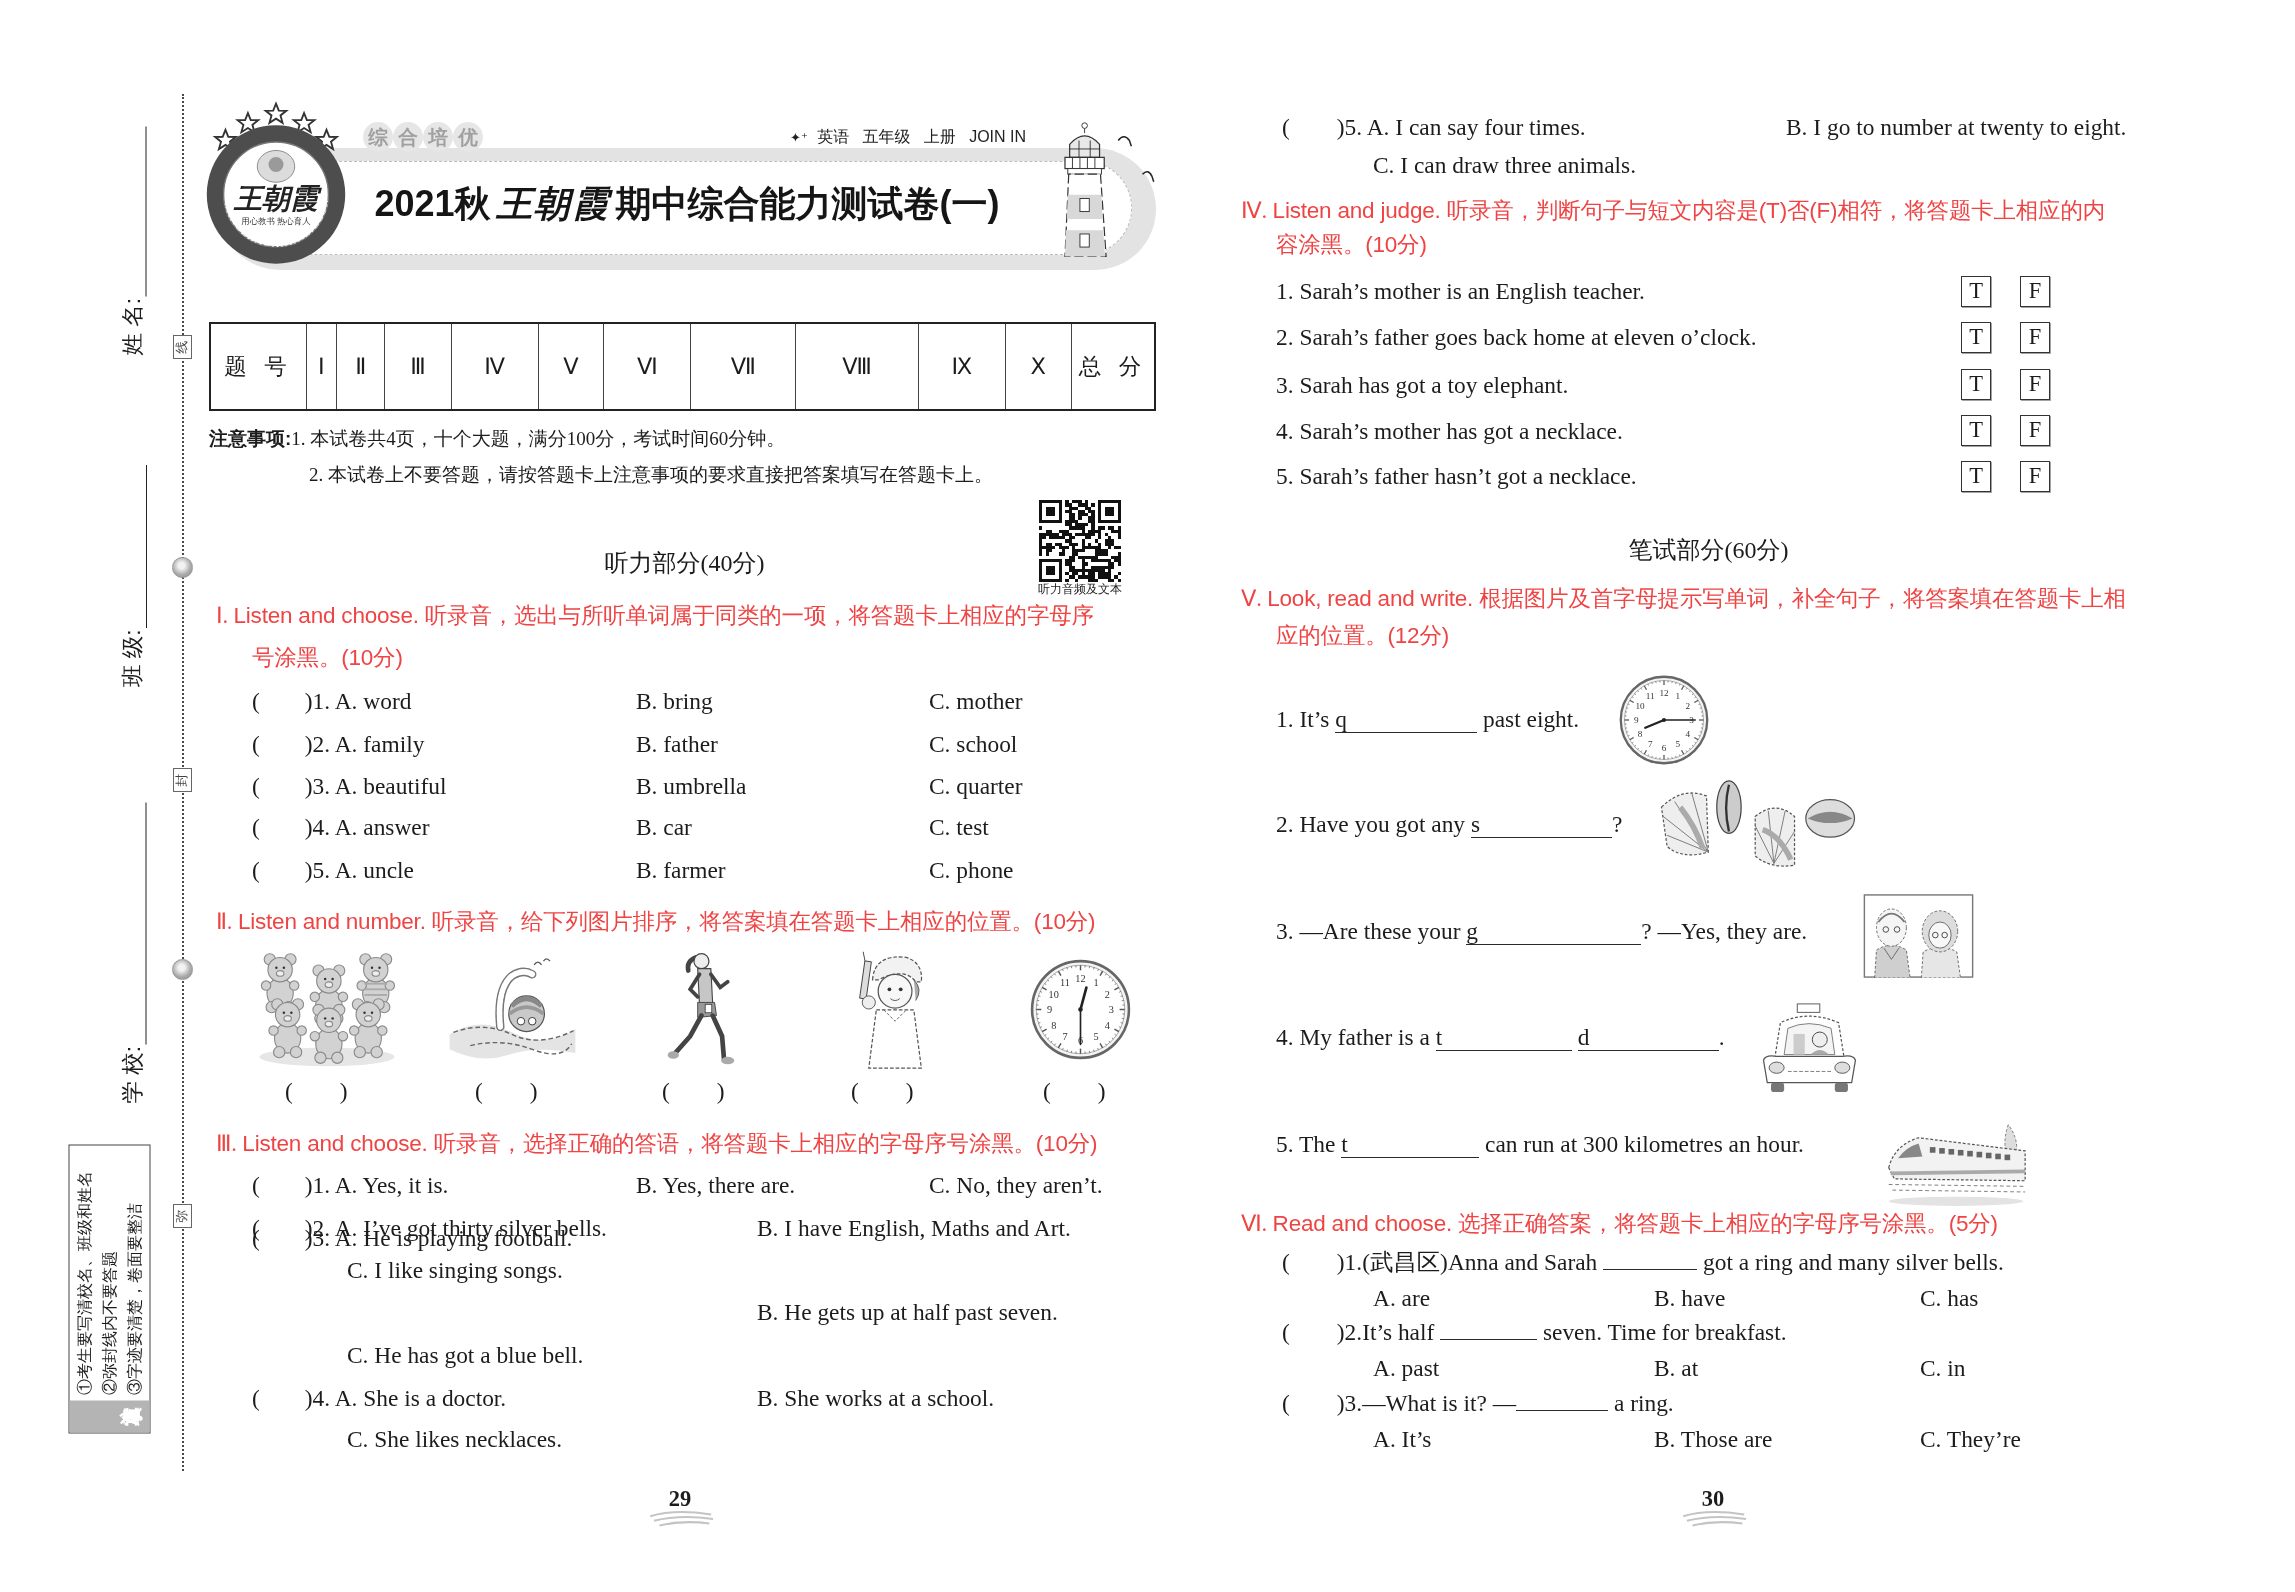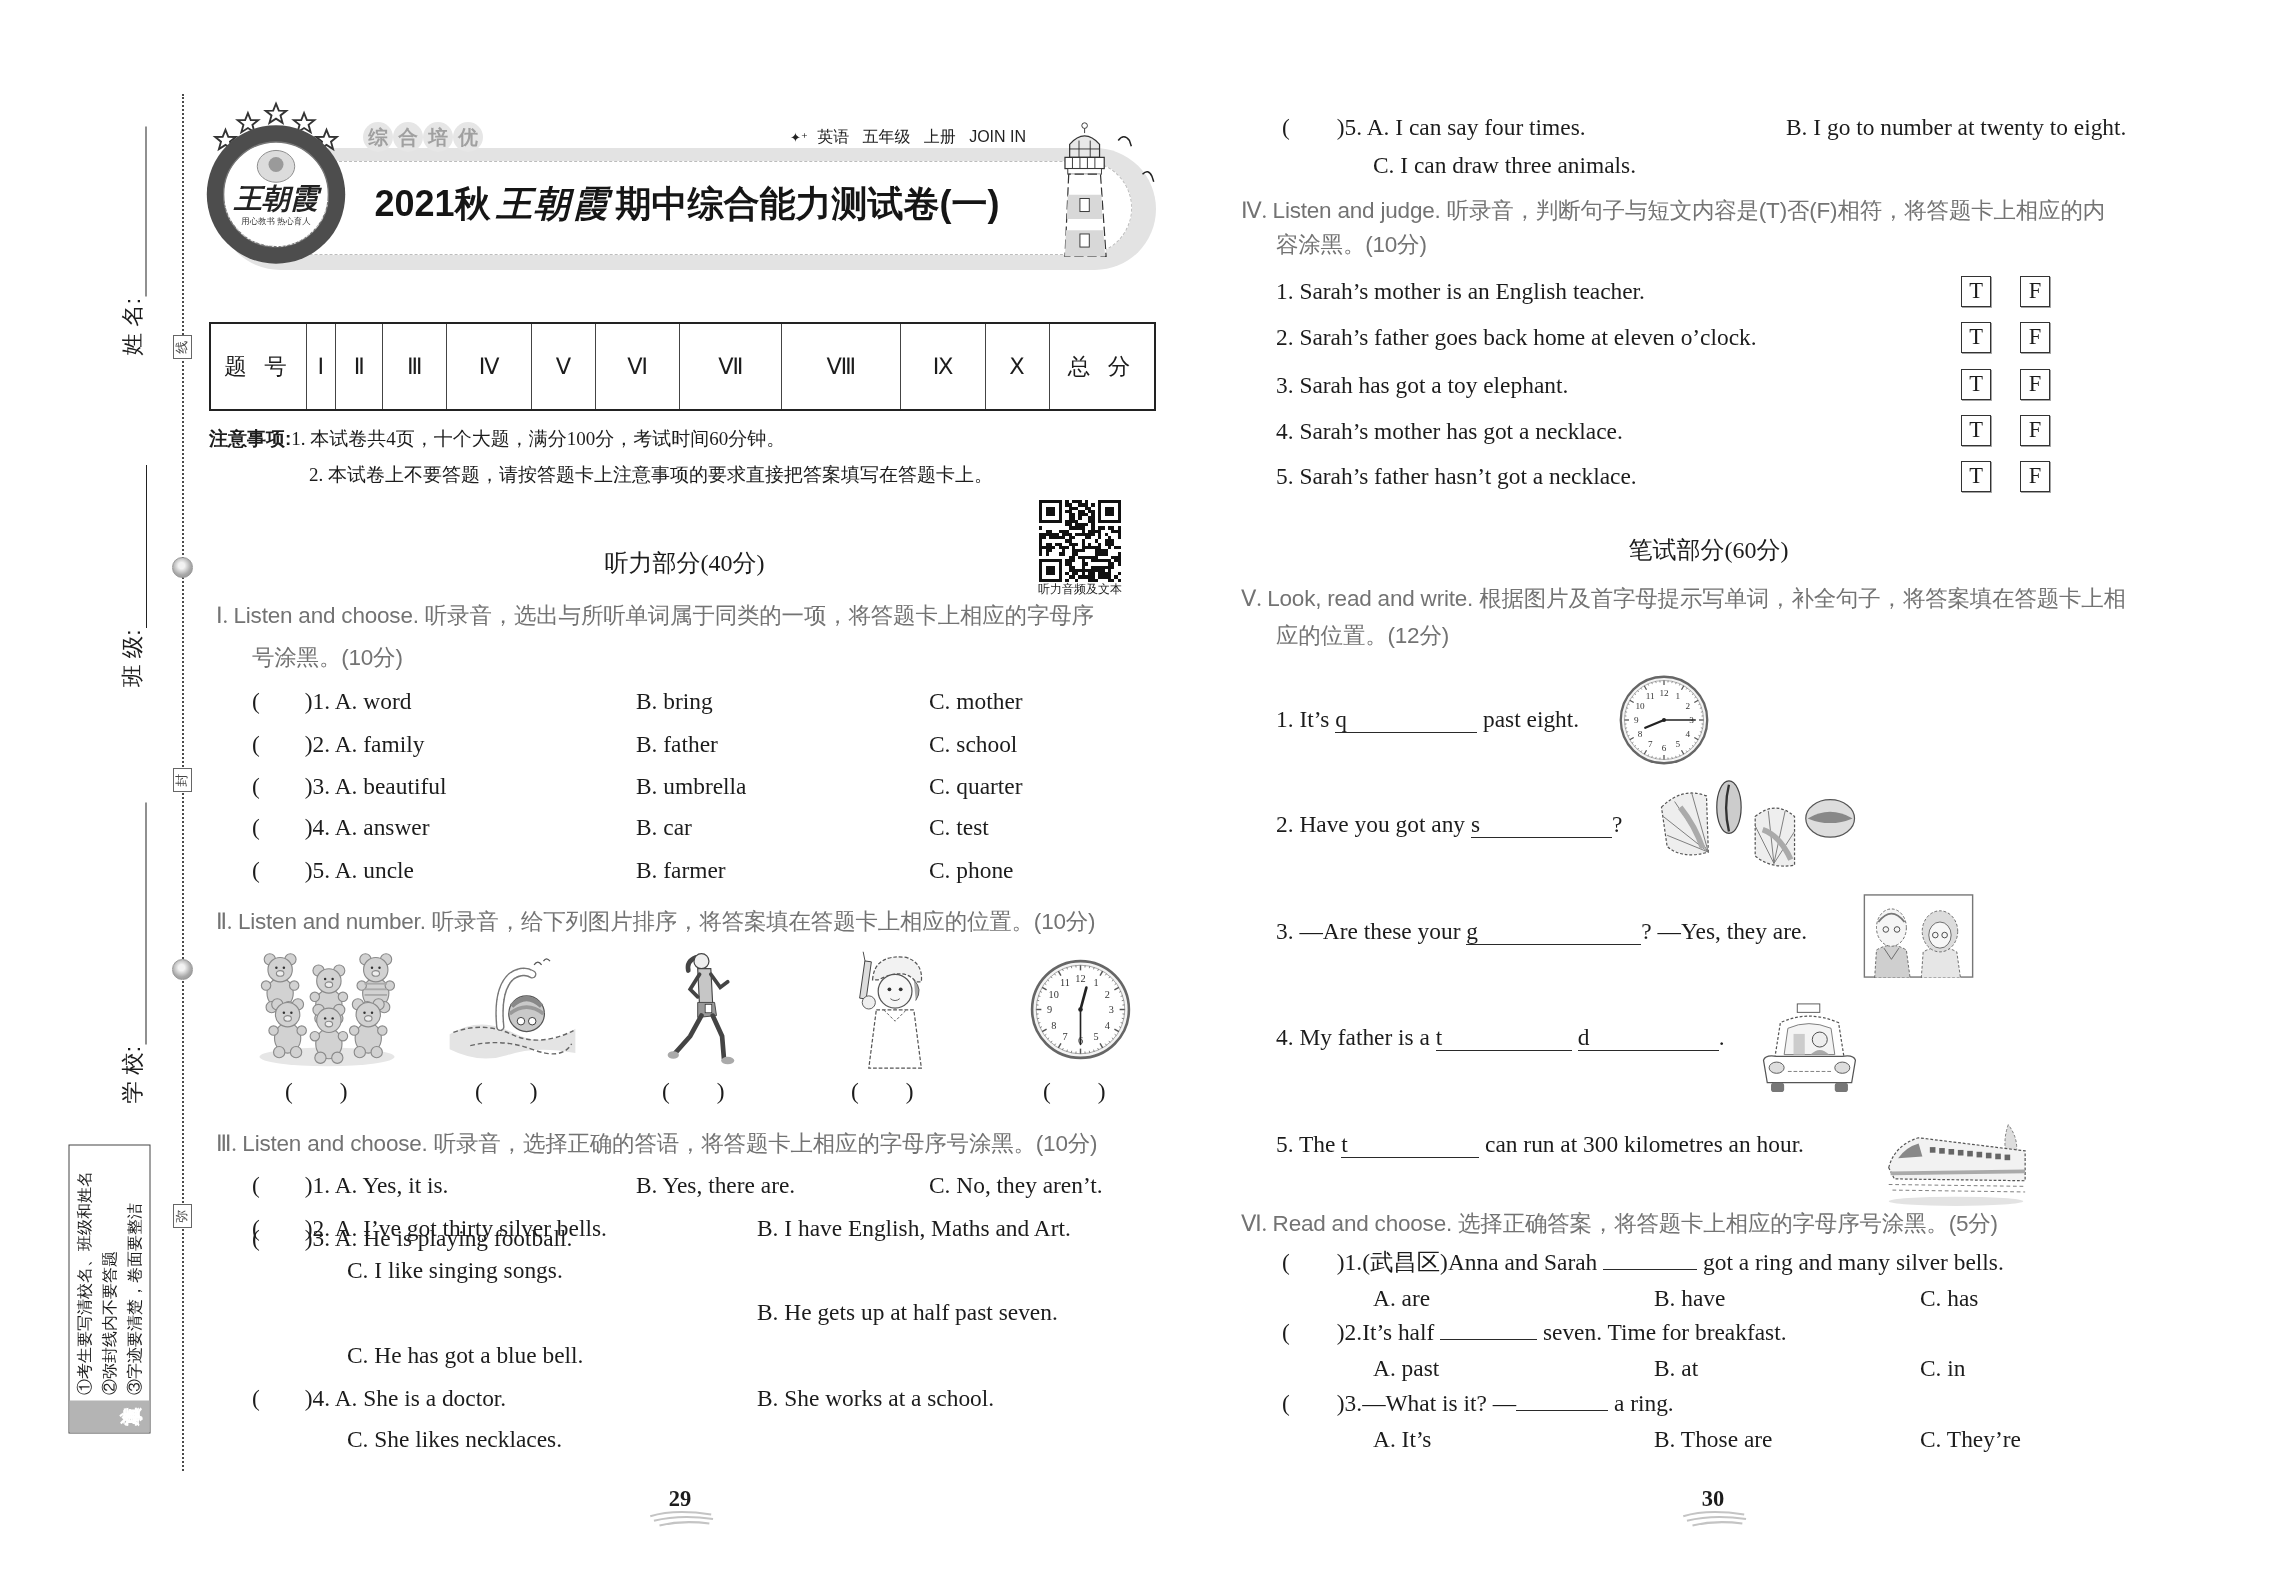--- a/index.html
+++ b/index.html
@@ -1,20 +1,20 @@
 <!DOCTYPE html>
 <html style="font-size:15px"><head>
 <meta charset="utf-8">
 <style>
 *{box-sizing:border-box;margin:0;padding:0}
 html,body{width:2295px;height:1593px;background:#fff;overflow:hidden}
 body{position:relative;font-family:"Liberation Serif",serif;color:#1c1c1c}
 .abs{position:absolute}
 .t{position:absolute;white-space:nowrap;font-family:"Liberation Serif",serif;font-size:23.4px;line-height:28px;color:#1c1c1c}
-.h{position:absolute;white-space:nowrap;font-family:"Liberation Sans",sans-serif;font-size:22.5px;line-height:28px;letter-spacing:-0.2px;color:#737373}
+.h{position:absolute;white-space:nowrap;font-family:"Liberation Sans",sans-serif;font-size:22.5px;line-height:28px;letter-spacing:-0.2px;color:#ef4444}
 .blank{display:inline-block;border-bottom:1.5px solid #2a2a2a;line-height:25px;vertical-align:baseline}
 .gap{display:inline-block}
 
 .dotline{left:182px;top:94px;height:1377px;border-left:2.8px dotted #4a4a4a}
 .field{display:flex;align-items:flex-end;height:28px;transform:rotate(-90deg);font-family:"Liberation Sans",sans-serif;font-size:22.5px;line-height:28px}
 .field .ul{flex:1;border-bottom:1.5px solid #222;height:24px;margin-left:1.9px}
 .seal{width:19px;height:24px;border:0.9px solid #666;background:#fff;font-size:13px;line-height:22.5px;text-align:center;color:#444}
 .seal span{display:inline-block;transform:rotate(-90deg)}
 .emblem{width:20.6px;height:20.6px;border-radius:50%;background:radial-gradient(circle at 45% 40%,#f2f2f2 20%,#a9a9a9 60%,#8d8d8d 100%);border:0.9px solid #999}
 .notes{width:289px;height:82px;transform:rotate(-90deg);border:1.4px solid #444;display:flex;background:#fff}
@@ -138,21 +138,21 @@
     <td>Ⅰ</td>
     <td>Ⅱ</td>
     <td>Ⅲ</td>
     <td>Ⅳ</td>
     <td>Ⅴ</td>
     <td>Ⅵ</td>
     <td>Ⅶ</td>
     <td>Ⅷ</td>
     <td>Ⅸ</td>
     <td>Ⅹ</td>
-    <td class="tot" style="width:106px">总 分</td>
+    <td class="tot" style="width:84px">总 分</td>
   </tr>
 </tbody>
   </table>
 
 <div class="abs notice" style="left:209px;top:428px">
   <b>注意事项:</b><span>1. 本试卷共4页，十个大题，满分100分，考试时间60分钟。</span>
 </div>
 <div class="abs notice" style="left:309px;top:464px">
   <span>2. 本试卷上不要答题，请按答题卡上注意事项的要求直接把答案填写在答题卡上。</span>
 </div>

